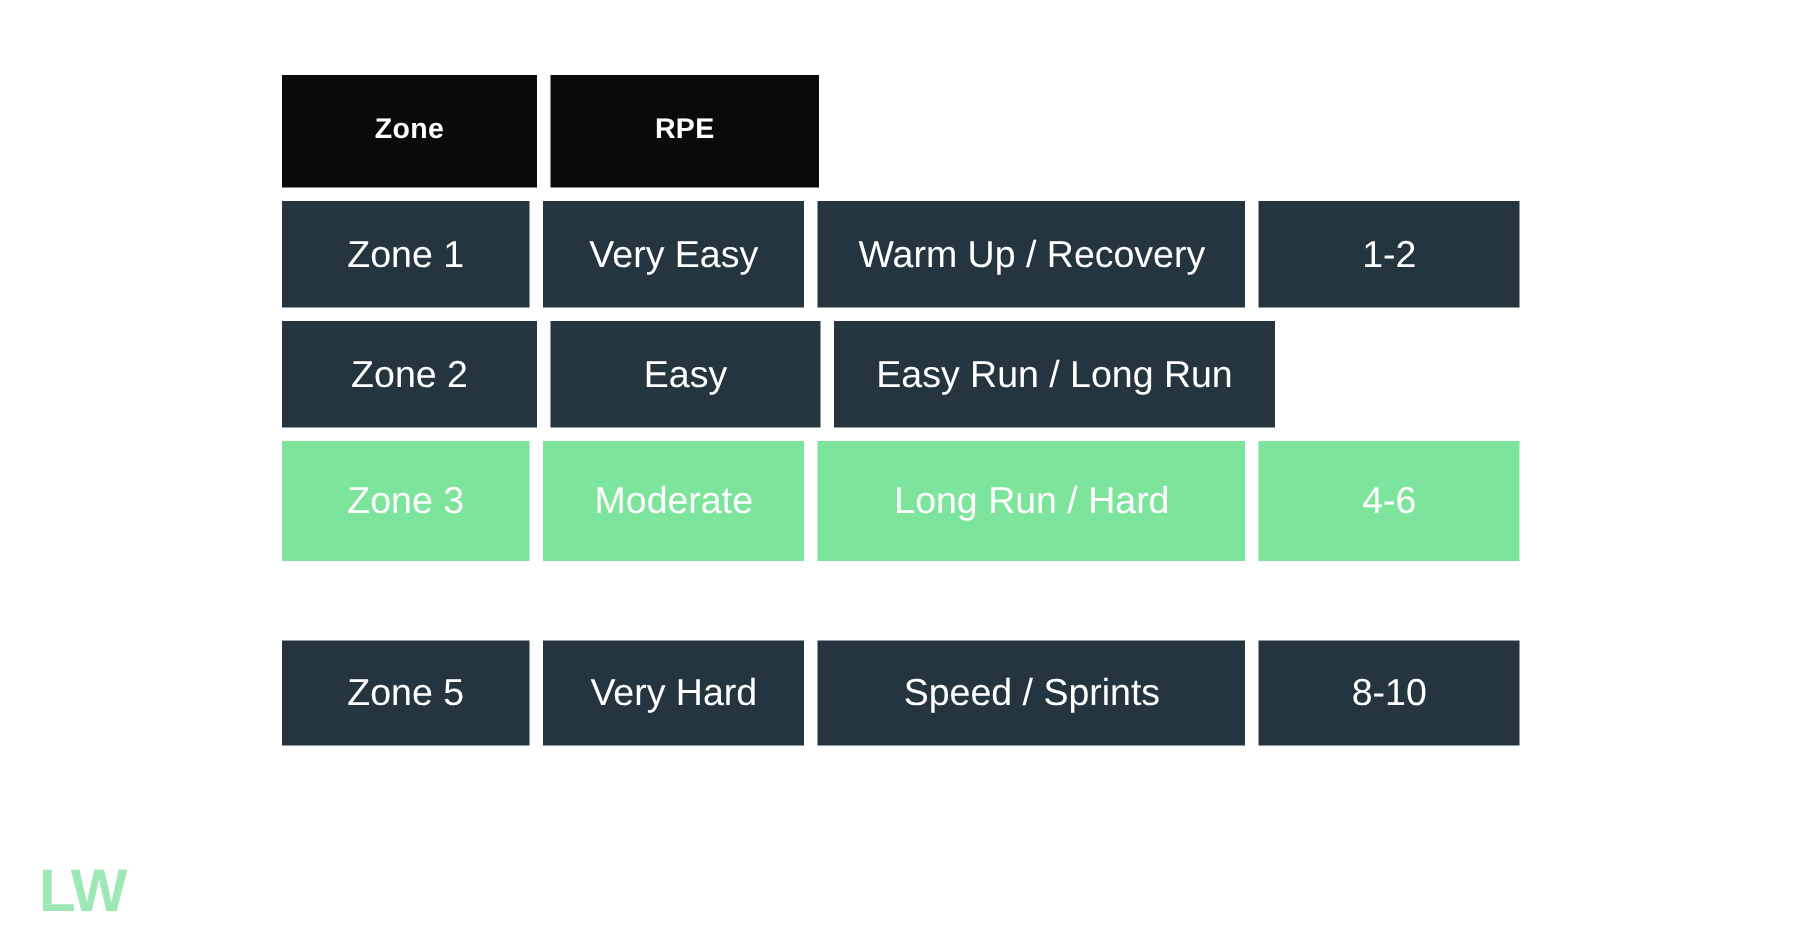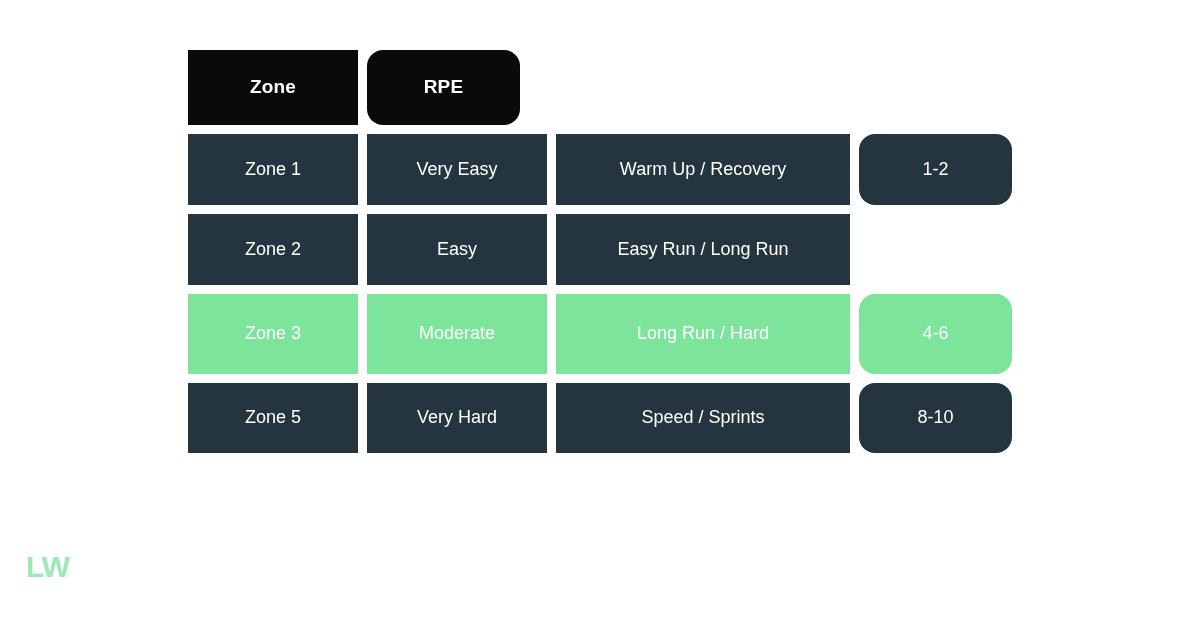--- a/index.html
+++ b/index.html
@@ -40,64 +40,65 @@
     text-align: center;
     color: #ffffff;
     line-height: 1.2;
     padding: 4px 6px;
   }
 
   
   .col-zone      { width: 170px; }
   .col-intensity { width: 180px; }
   .col-workout   { width: 294px; }
-  .col-rpe       { width: 153px; border-radius: 16px; }
+  .col-rpe       { width: 179px; }
 
   
   .t-row.header .t-cell {
     background: #0a0a0a;
     height: 75px;
     font-weight: 700;
     font-size: 19px;
     letter-spacing: .2px;
   }
 
   
   .t-row.body .t-cell {
     background: #243540;
     height: 71px;
     font-weight: 400;
-    font-size: 18px;
+    font-size: 25px;
   }
 
   
   .t-row.body.highlight .t-cell {
     background: #7ce59b;
     height: 80px;
     color: #ffffff;
   }
 
   
   .t-row.body.tall .t-cell {
     height: 106px;
   }
 
   
   .t-row.body.last .t-cell {
     height: 70px;
+    margin-top: 44px;
   }
 
   .t-row.last { margin-bottom: 0; }
 
   
   #logo {
     position: absolute;
     left: 26px;
-    top: 552px;
-    font-size: 30px;
+    top: 574px;
+    font-size: 40px;
     font-weight: 700;
     color: #9ee8b5;
     letter-spacing: -1px;
     line-height: 1;
   }
 </style>
 </head>
 <body>
 
 <div id="canvas">

